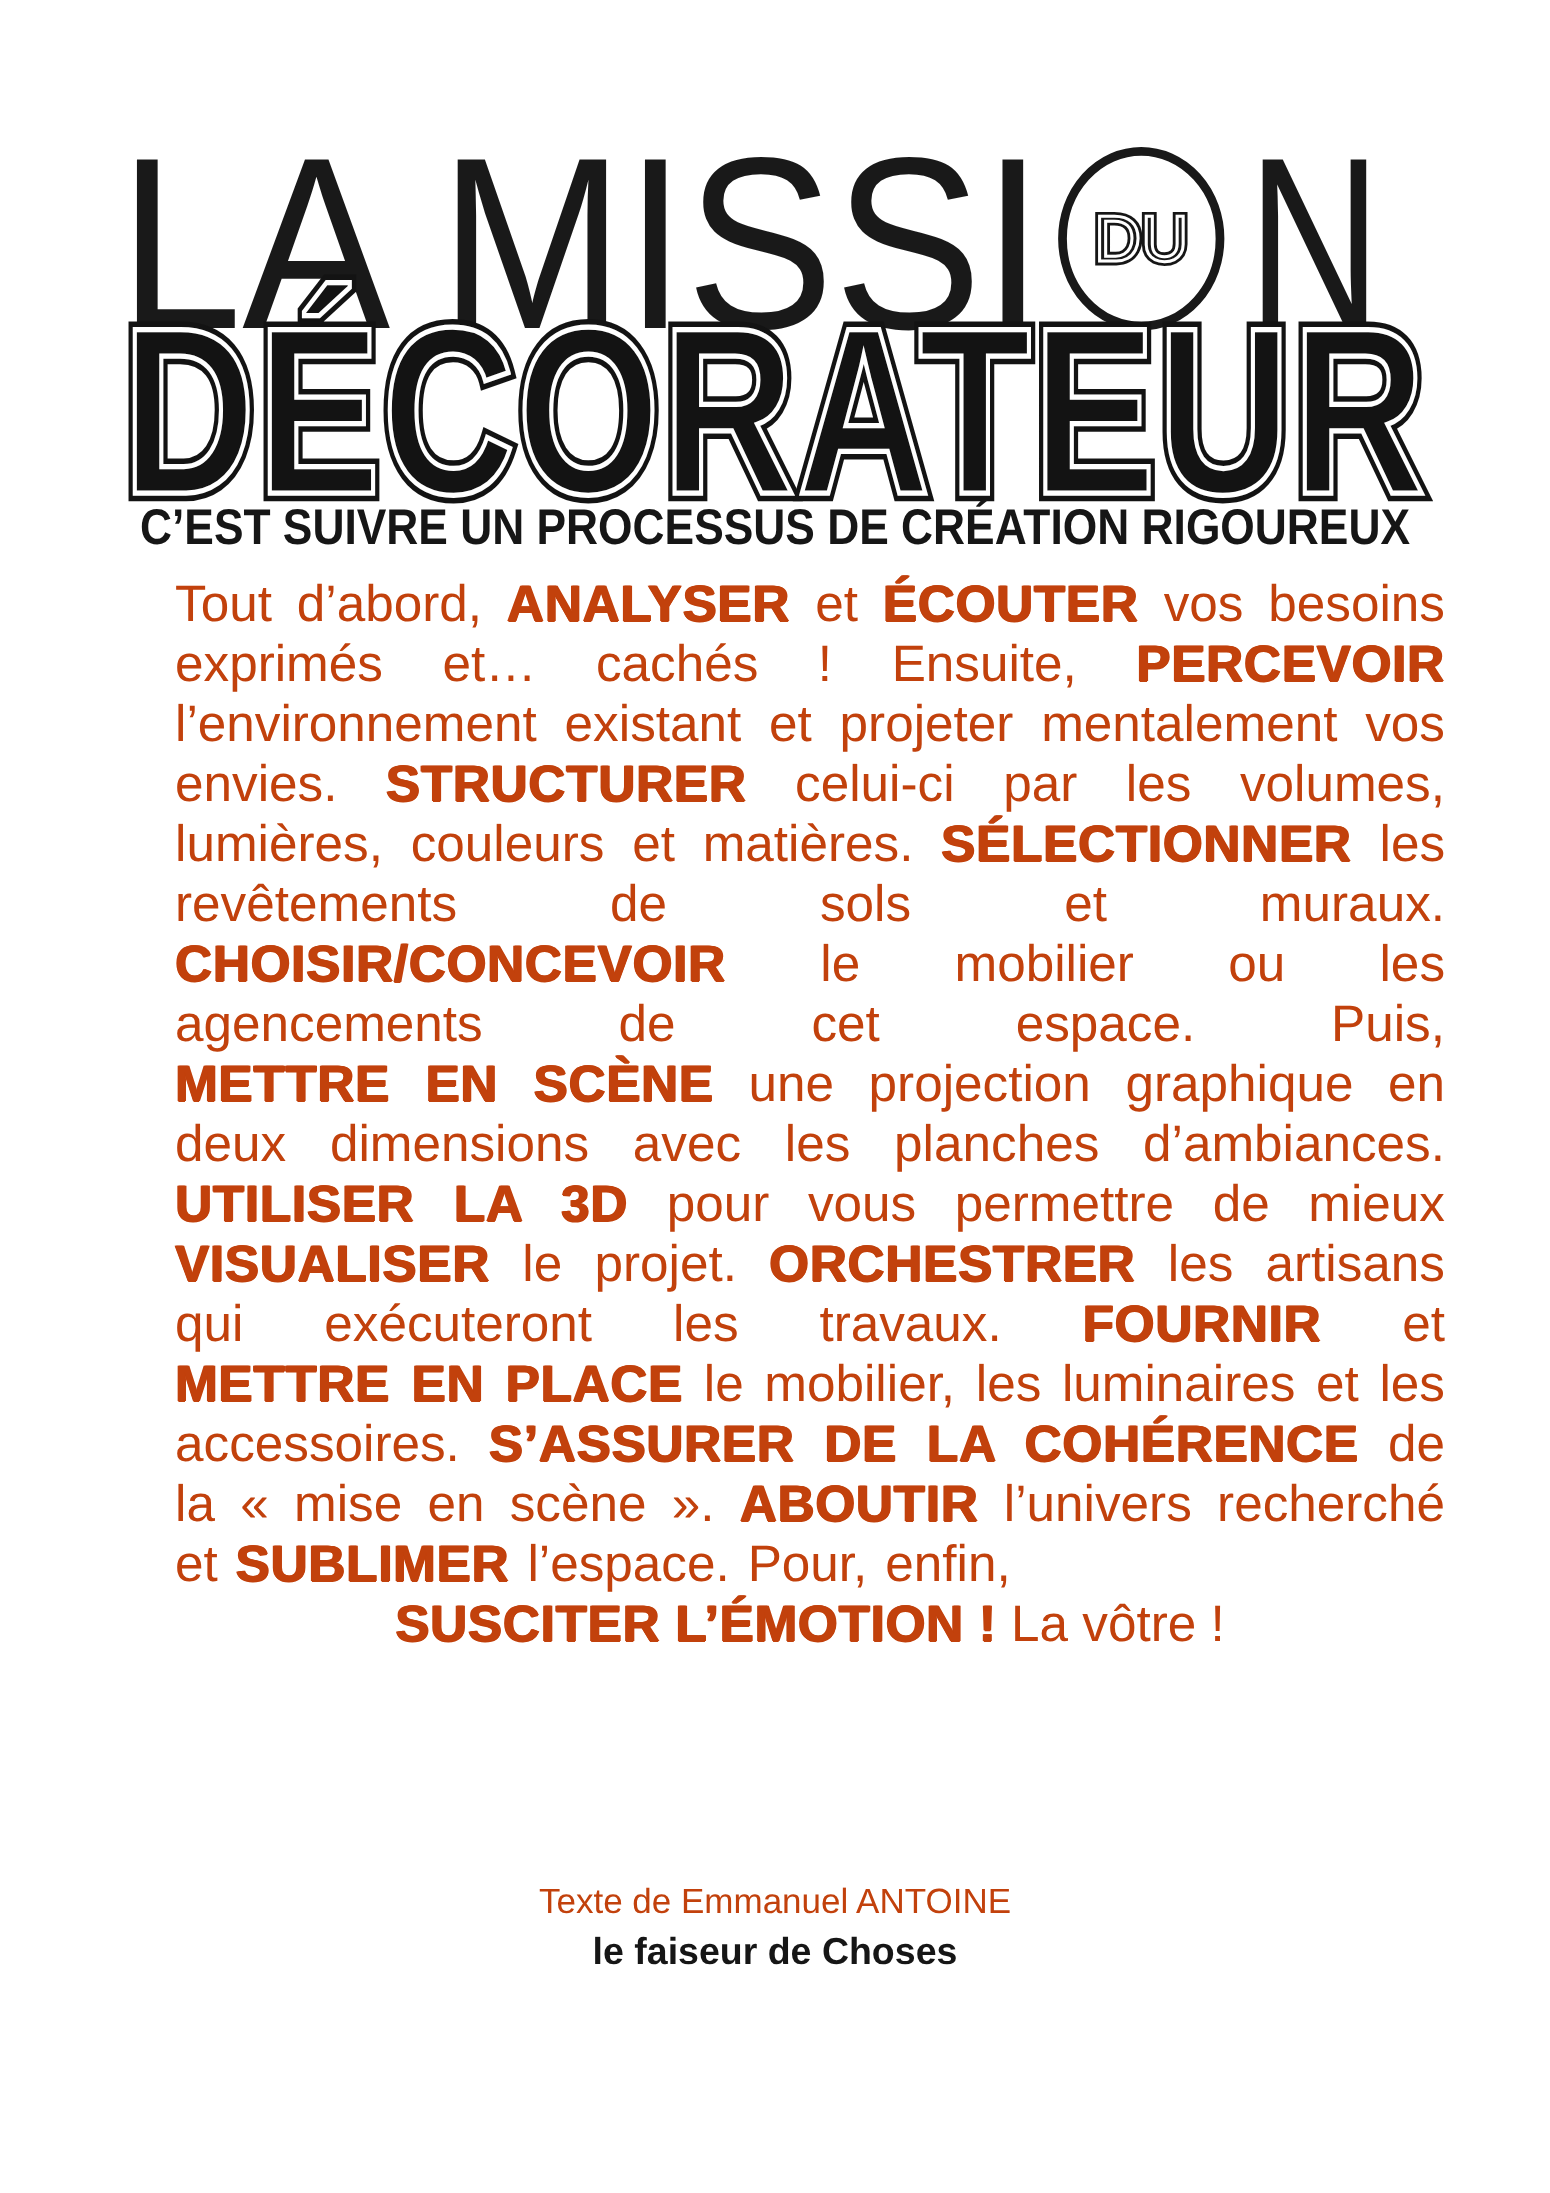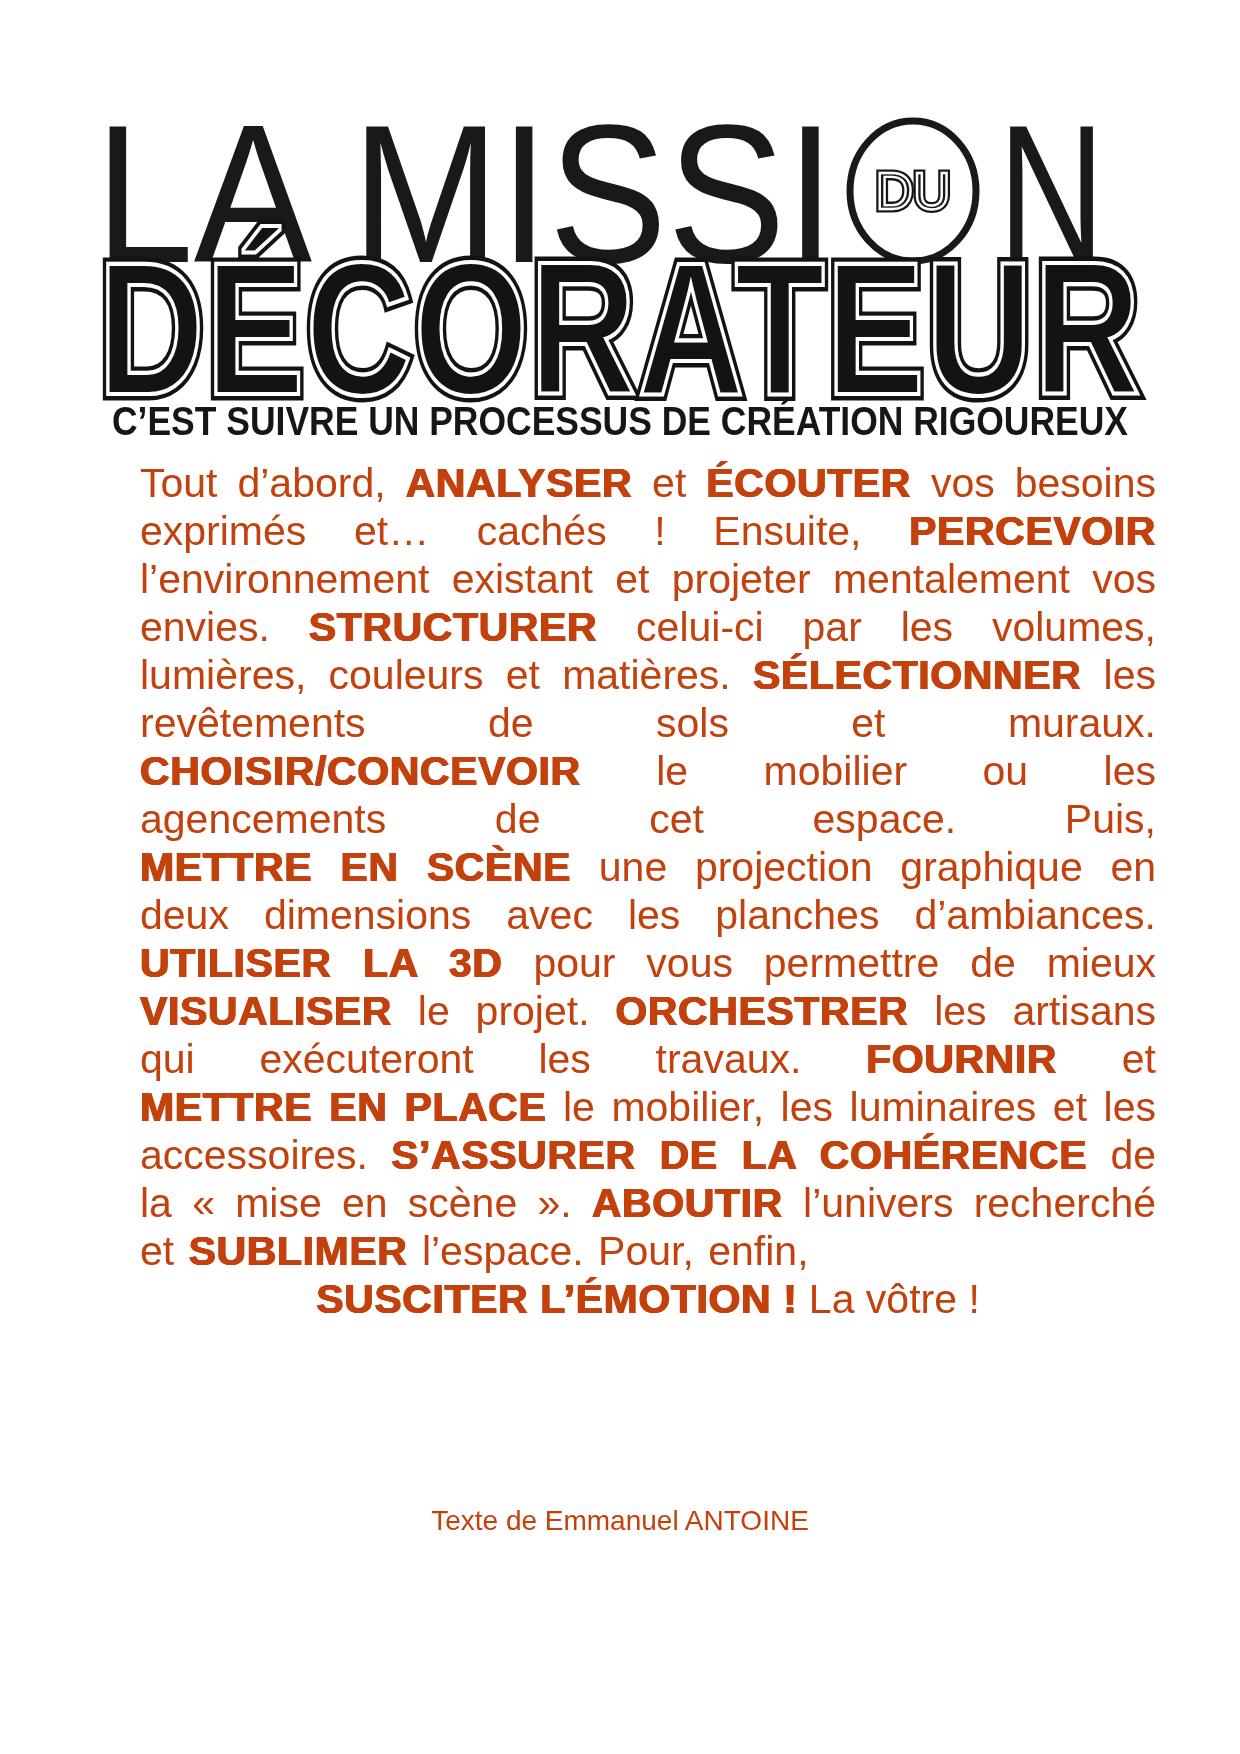--- a/index.html
+++ b/index.html
@@ -105,20 +105,21 @@
     <text x="0" y="36" font-size="40" textLength="1016" lengthAdjust="spacingAndGlyphs">C’EST SUIVRE UN PROCESSUS DE CRÉATION RIGOUREUX</text>
   </svg>
 
   <div class="body-block">
     <p class="body-par"><span class="tx">Tout d’abord, </span><span class="kw">ANALYSER</span><span class="tx"> et </span><span class="kw">ÉCOUTER</span><span class="tx"> vos besoins exprimés et… cachés ! Ensuite, </span><span class="kw">PERCEVOIR</span><span class="tx"> l’environnement existant et projeter mentalement vos envies. </span><span class="kw">STRUCTURER</span><span class="tx"> celui-ci par les volumes, lumières, couleurs et matières. </span><span class="kw">SÉLECTIONNER</span><span class="tx"> les revêtements de sols et muraux. </span><span class="kw">CHOISIR/CONCEVOIR</span><span class="tx"> le mobilier ou les agencements de cet espace. Puis, </span><span class="kw">METTRE EN SCÈNE</span><span class="tx"> une projection graphique en deux dimensions avec les planches d’ambiances. </span><span class="kw">UTILISER LA 3D</span><span class="tx"> pour vous permettre de mieux </span><span class="kw">VISUALISER</span><span class="tx"> le projet. </span><span class="kw">ORCHESTRER</span><span class="tx"> les artisans qui exécuteront les travaux. </span><span class="kw">FOURNIR</span><span class="tx"> et </span><span class="kw">METTRE EN PLACE</span><span class="tx"> le mobilier, les luminaires et les accessoires. </span><span class="kw">S’ASSURER DE LA COHÉRENCE</span><span class="tx"> de la « mise en scène ». </span><span class="kw">ABOUTIR</span><span class="tx"> l’univers recherché et </span><span class="kw">SUBLIMER</span><span class="tx"> l’espace. Pour, enfin,</span></p>
     <p class="final-line"><span class="kw">SUSCITER L’ÉMOTION !</span><span class="tx"> La vôtre !</span></p>
   </div>
 
   <div class="credits">
     <p class="credits-author">Texte de Emmanuel ANTOINE</p>
+    <p class="credits-brand">le faiseur de Choses</p>
   </div>
 
   <svg class="maker-logo" viewBox="0 0 78 86">
     <path d="M7,9 C30,7 52,7 71,8 C70,32 70,56 69,78 C46,79 26,79 9,77 C8,55 8,30 7,9 Z" fill="none" stroke="#2a2a2a" stroke-width="4" stroke-linejoin="round"></path>
     <path d="M30,18 C21,25 19,45 27,56 C36,45 37,25 30,18 Z" fill="none" stroke="#2a2a2a" stroke-width="5" stroke-linejoin="round"></path>
     <line x1="24" y1="42" x2="43" y2="68" stroke="#2a2a2a" stroke-width="5" stroke-linecap="round"></line>
     <path d="M48,20 L60,33 M58,19 L52,34 C45,44 45,58 52,64 C60,57 61,43 55,34" fill="none" stroke="#2a2a2a" stroke-width="5" stroke-linecap="round" stroke-linejoin="round"></path>
   </svg>
 
   <svg class="ufdi-logo" viewBox="0 0 270 170">

